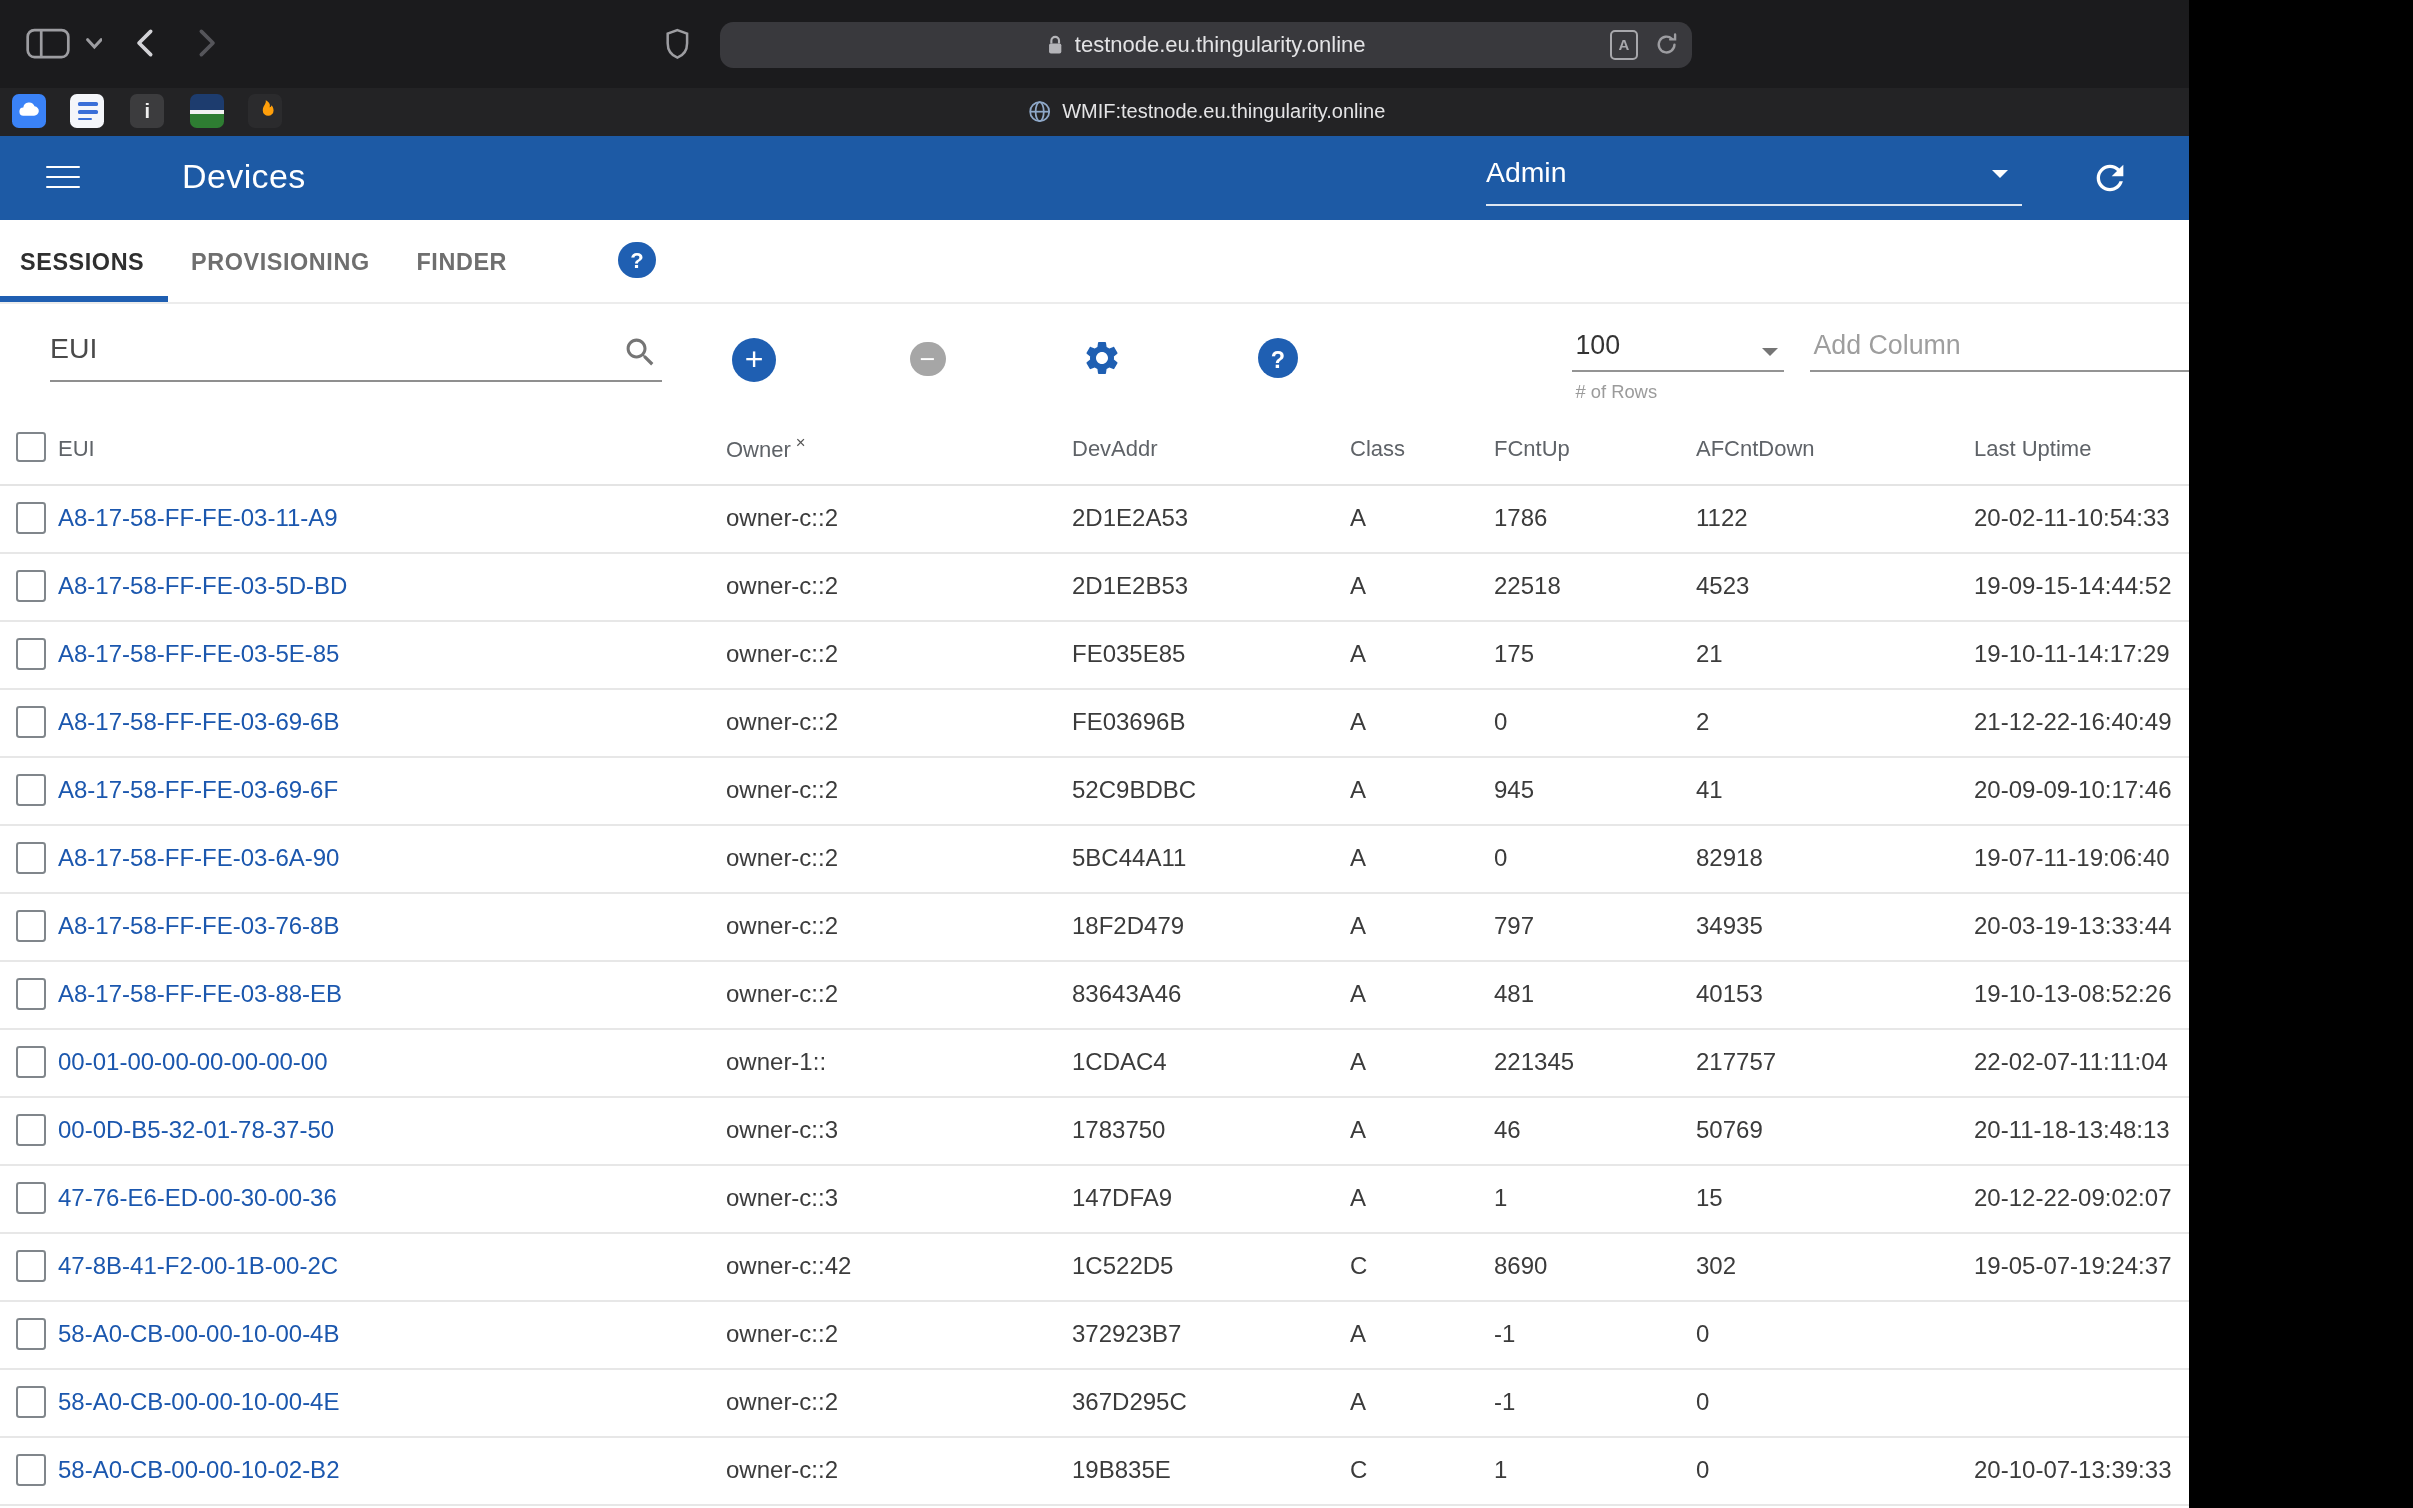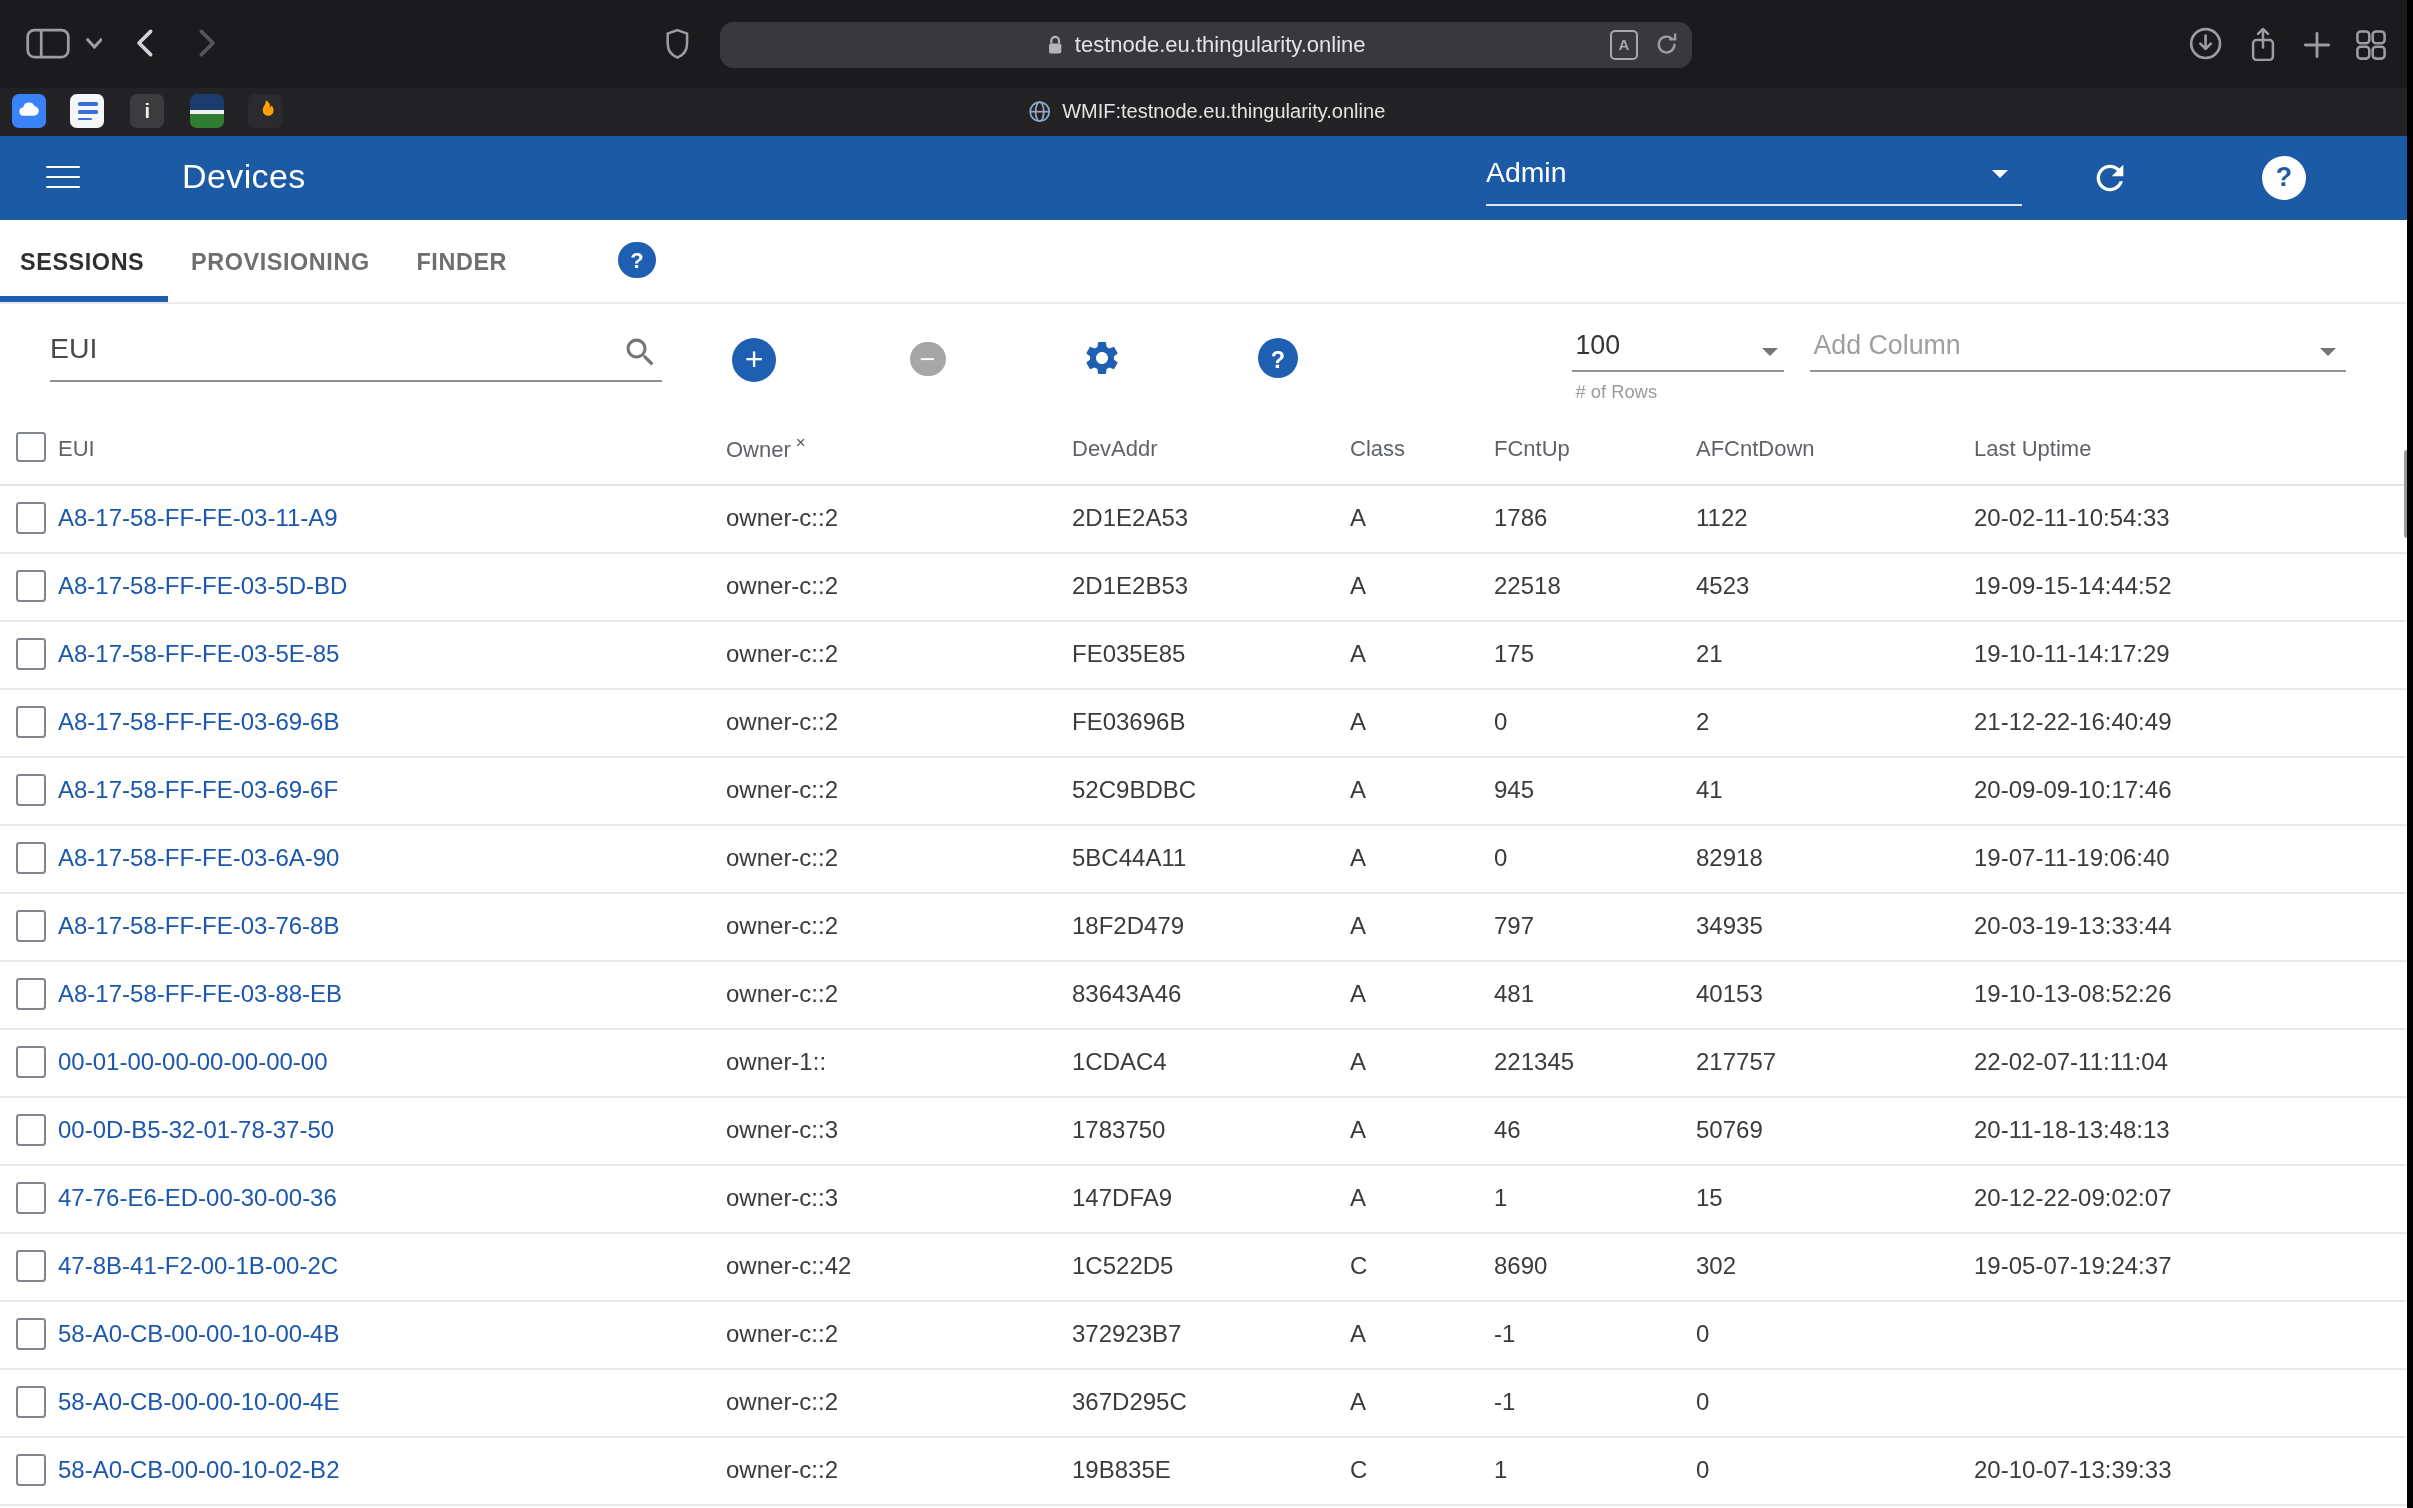--- a/index.html
+++ b/index.html
@@ -1,16 +1,16 @@
 <!DOCTYPE html>
 <html style="font-size:13.4px"><head>
 <meta charset="utf-8">
 <style>
   html,body{margin:0;padding:0;background:#000;}
-  #viewport{width:2407px;height:1508px;overflow:hidden;}
+  #viewport{width:2189px;height:1508px;overflow:hidden;}
   #stage{width:1207px;height:754px;transform:scale(2);transform-origin:0 0;
          position:relative;background:#fff;font-family:"Liberation Sans",sans-serif;overflow:hidden;}
 
   
   .mac-bar{position:relative;height:44px;background:#1b1b1d;}
   .mac-bar .abs{position:absolute;}
   .ticon{color:#9d9da1;display:flex;align-items:center;justify-content:center;}
   .nav-back{color:#d2d2d6;}
   .nav-forward{color:#55555a;}
   .url-pill{position:absolute;left:360px;top:11px;width:486px;height:22.6px;border-radius:6.7px;

